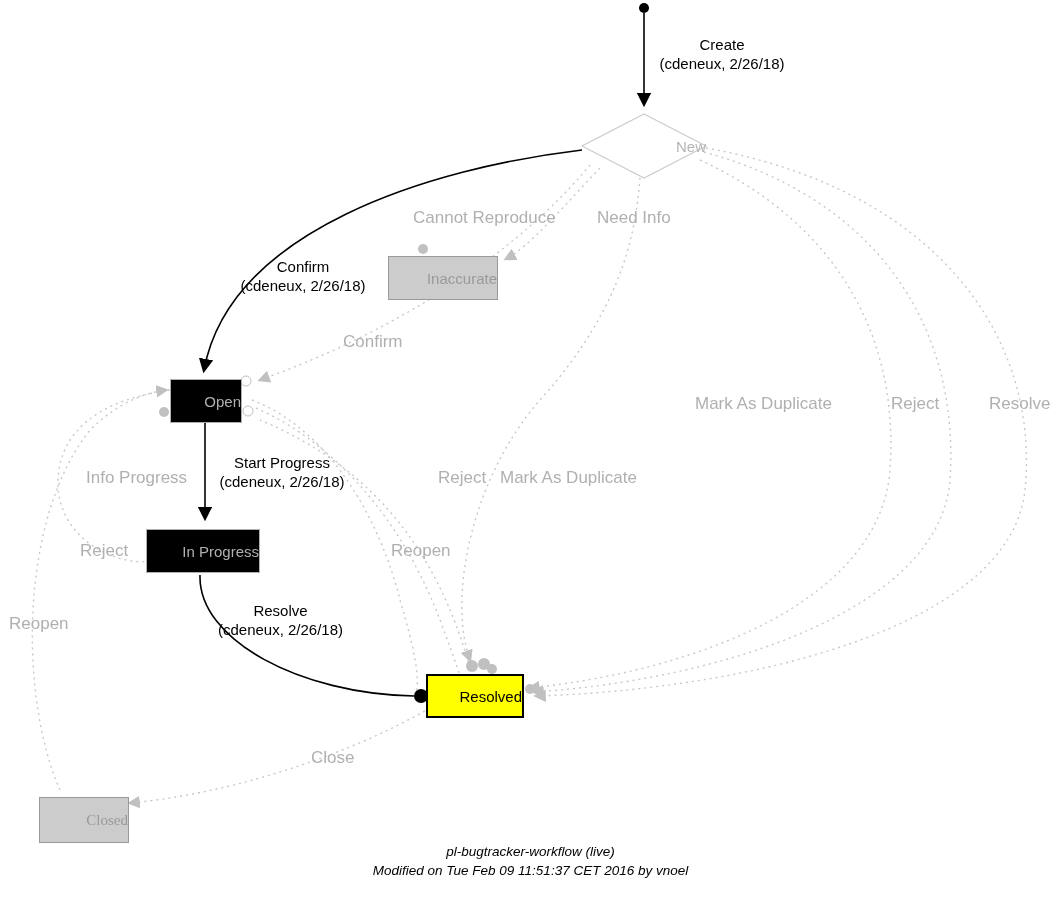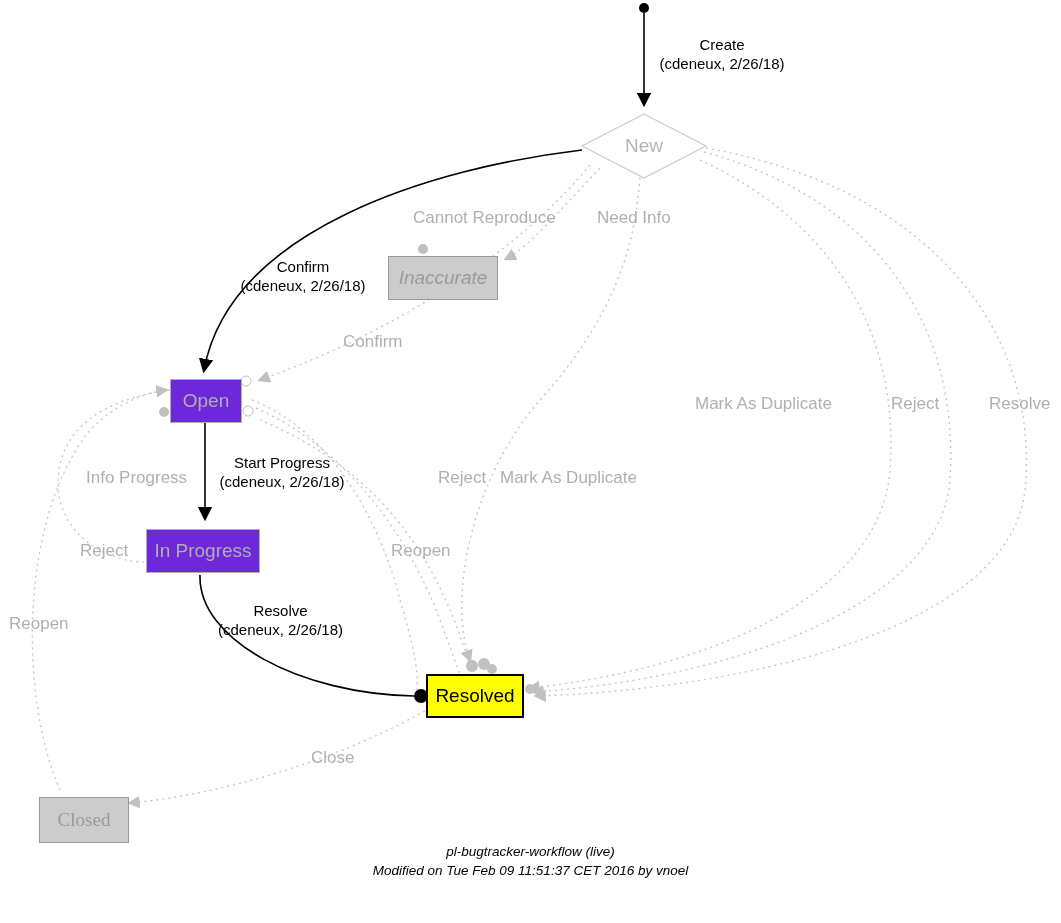--- a/index.html
+++ b/index.html
@@ -21,27 +21,27 @@
     top: 0;
     width: 1061px;
     height: 923px;
     pointer-events: none;
   }
   .node {
     position: absolute;
     box-sizing: border-box;
     display: flex;
     align-items: center;
-    justify-content: center;
-    font-size: 19px;
+    justify-content: flex-end;
+    font-size: 15px;
     white-space: nowrap;
   }
   .node-rect {
     border: 1px solid #000000;
-    background: #6d28d9;
+    background: #000000;
   }
   .node-dim {
     color: #b0b0b0;
     border-color: #b0b0b0;
   }
   .node-gray {
     background: #cccccc;
     border: 1px solid #9a9a9a;
     color: #9a9a9a;
   }
@@ -139,21 +139,21 @@
     <circle cx="472" cy="666" r="6" fill="#c0c0c0"></circle>
     <circle cx="484" cy="664" r="6" fill="#c0c0c0"></circle>
     <circle cx="492" cy="669" r="5" fill="#c0c0c0"></circle>
     <circle cx="530" cy="689" r="5" fill="#c0c0c0"></circle>
   </svg>
 
   <div class="node node-diamond" style="left:582px; top:132px; width:124px; height:28px;">
     <span>New</span>
   </div>
 
-  <div class="node node-gray" style="left:388px; top:256px; width:110px; height:44px;font-style:italic;">
+  <div class="node node-gray" style="left:388px; top:256px; width:110px; height:44px;">
     <span>Inaccurate</span>
   </div>
 
   <div class="node node-rect node-dim" style="left:170px; top:379px; width:72px; height:44px;">
     <span>Open</span>
   </div>
 
   <div class="node node-rect node-dim" style="left:146px; top:529px; width:114px; height:44px;">
     <span>In Progress</span>
   </div>

